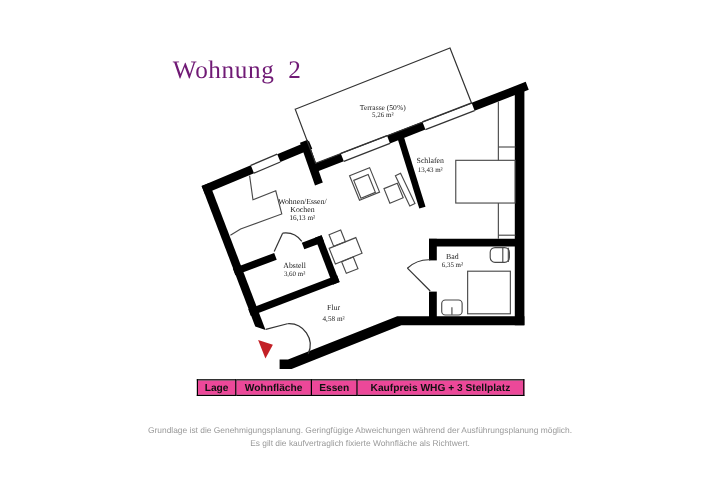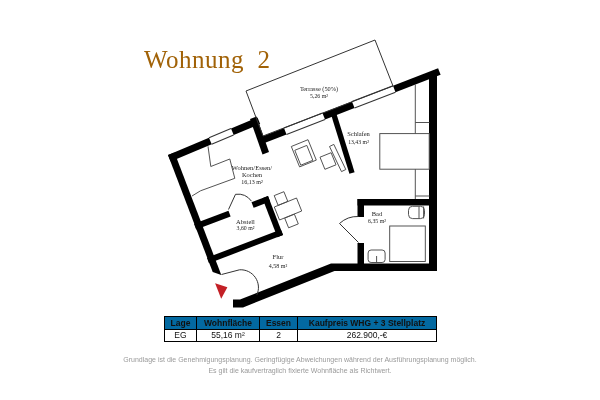--- a/index.html
+++ b/index.html
@@ -1,18 +1,18 @@
 <!DOCTYPE html>
 <html><head><meta charset="utf-8"><style>
 html,body{margin:0;padding:0;background:#fff;width:600px;height:400px;overflow:hidden}
 .page{position:relative;width:600px;height:400px;font-family:"Liberation Sans", sans-serif}
-.title{position:absolute;left:144px;top:46px;font-family:"Liberation Serif", serif;font-size:25px;color:#a16207;white-space:pre;letter-spacing:0.5px}
+.title{position:absolute;left:144px;top:46px;font-family:"Liberation Serif", serif;font-size:21px;color:#701a75;white-space:pre;letter-spacing:0.5px}
 table{position:absolute;left:164px;top:316px;border-collapse:collapse;font-size:8.5px;color:#111;table-layout:fixed}
 td{border:1px solid #000;text-align:center;padding:0;height:11.5px}
-.hd td{background:#0369a1;font-weight:bold}
+.hd td{background:#ec4899;font-weight:bold}
 .ftr{position:absolute;left:0;width:600px;text-align:center;color:#9a9a9a;font-size:7px}
 </style></head><body>
 <div class="page">
 
 <div class="title">Wohnung  2</div>
 
 <svg style="position:absolute;left:0;top:0" width="600" height="400" viewBox="0 0 600 400" xmlns="http://www.w3.org/2000/svg">
       <g>
         <polygon points="168.0,155.0 209.0,137.8 211.7,144.3 170.7,161.5" fill="#000"></polygon>
       </g>
@@ -164,24 +164,18 @@
     </svg>
 
 <table style="border:1.5px solid #000">
 <tbody>
         <tr class="hd">
           <td style="width:31px">Lage</td>
           <td style="width:62px">Wohnfläche</td>
           <td style="width:37px">Essen</td>
           <td style="width:138px">Kaufpreis WHG + 3 Stellplatz</td>
         </tr>
-<tr>
-          <td>EG</td>
-          <td>55,16 m²</td>
-          <td>2</td>
-          <td>262.900,-€</td>
-        </tr>
 </tbody>
     </table>
 
 <div class="ftr" style="top:356px">Grundlage ist die Genehmigungsplanung. Geringfügige Abweichungen während der Ausführungsplanung möglich.</div>
 
 <div class="ftr" style="top:366.5px">Es gilt die kaufvertraglich fixierte Wohnfläche als Richtwert.</div>
 </div>
 </body></html>

